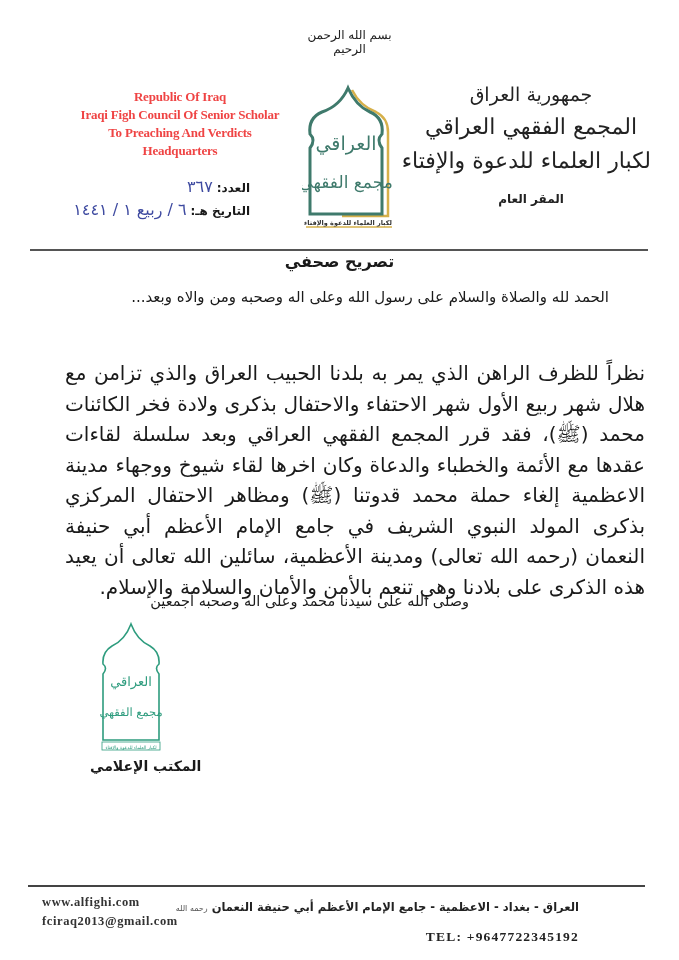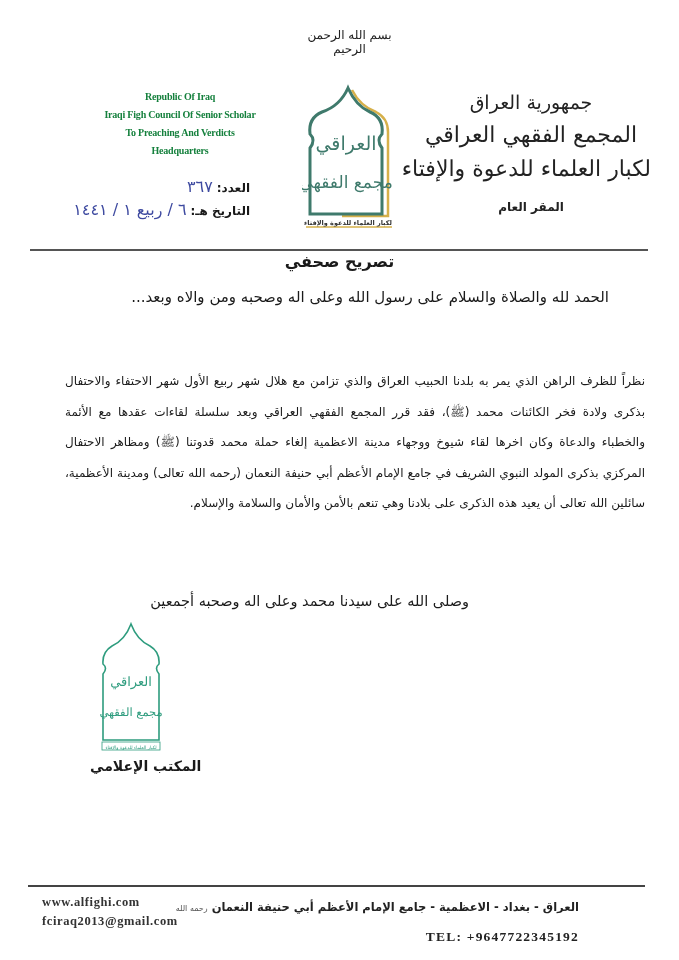--- a/index.html
+++ b/index.html
@@ -1,40 +1,40 @@
 <!DOCTYPE html>
 <html><head>
 <meta charset="utf-8">
 <style>
   html,body{margin:0;padding:0;background:#fff;}
   body{width:679px;height:960px;position:relative;overflow:hidden;font-family:"DejaVu Sans",sans-serif;color:#1a1a1a;}
   .abs{position:absolute;}
   
-  .en-head{left:60px;top:88px;width:240px;text-align:center;font-family:"Liberation Serif",serif;font-weight:bold;font-size:10px;line-height:18px;color:#15803d;letter-spacing:-0.2px;}
+  .en-head{left:60px;top:88px;width:240px;text-align:center;font-family:"Liberation Serif",serif;font-weight:bold;font-size:13px;line-height:18px;color:#ef4444;letter-spacing:-0.2px;}
   .en-head div{white-space:nowrap;}
   
-  .ar-head{right:28px;top:86px;width:240px;text-align:center;direction:rtl;font-family:"DejaVu Serif",serif;color:#222;}
+  .ar-head{right:28px;top:78px;width:240px;text-align:center;direction:rtl;font-family:"DejaVu Serif",serif;color:#222;}
   .ar-head .l1{font-size:19px;line-height:32px;}
   .ar-head .l2{font-size:22px;line-height:34px;}
   .ar-head .l3{font-size:22px;line-height:34px;white-space:nowrap;}
   .ar-head .hq{font-family:"DejaVu Sans",sans-serif;font-weight:bold;font-size:12px;margin-top:14px;}
   
   .meta{left:70px;top:176px;width:180px;direction:rtl;font-size:12px;line-height:22px;}
   .meta .row{white-space:nowrap;margin-left:20px;}
   .meta .lab{font-weight:bold;}
   .meta .hand{color:#3e4aa0;font-size:16px;font-family:"DejaVu Sans",sans-serif;margin-right:4px;}
   
   .logo{left:302px;top:28px;width:95px;height:200px;}
   .bism{position:absolute;top:0;left:0;width:95px;text-align:center;font-family:"DejaVu Serif",serif;font-size:12px;color:#222;direction:rtl;}
   
   .rule{height:2px;background:#555;}
   
   .title{left:0;width:679px;top:252px;text-align:center;direction:rtl;font-weight:bold;font-size:16px;}
   .greet{right:70px;top:288px;direction:rtl;font-size:15px;white-space:nowrap;}
-  .para{right:34px;top:366px;width:580px;direction:rtl;text-align:justify;text-align-last:right;font-size:12px;line-height:30.5px;}
+  .para{right:34px;top:358px;width:580px;direction:rtl;text-align:justify;text-align-last:right;font-size:20px;line-height:30.5px;}
   .closing{right:210px;top:593px;direction:rtl;font-size:14.5px;white-space:nowrap;}
   .stamp{left:100px;top:622px;width:62px;height:130px;}
   .office{left:90px;top:758px;direction:rtl;font-weight:bold;font-size:14px;}
   
   .foot-l{left:42px;top:893px;font-family:"Liberation Serif",serif;font-weight:bold;font-size:12.5px;line-height:19px;letter-spacing:0.6px;color:#333;}
   .foot-r{right:100px;top:893px;direction:rtl;font-size:11.5px;font-weight:bold;line-height:28px;text-align:right;color:#222;}
   .foot-r .tel{font-family:"Liberation Serif",serif;font-size:13.5px;letter-spacing:1.2px;direction:ltr;text-align:right;}
   .foot-r .sub{font-weight:normal;font-size:8px;color:#555;}
 </style>
 </head>

